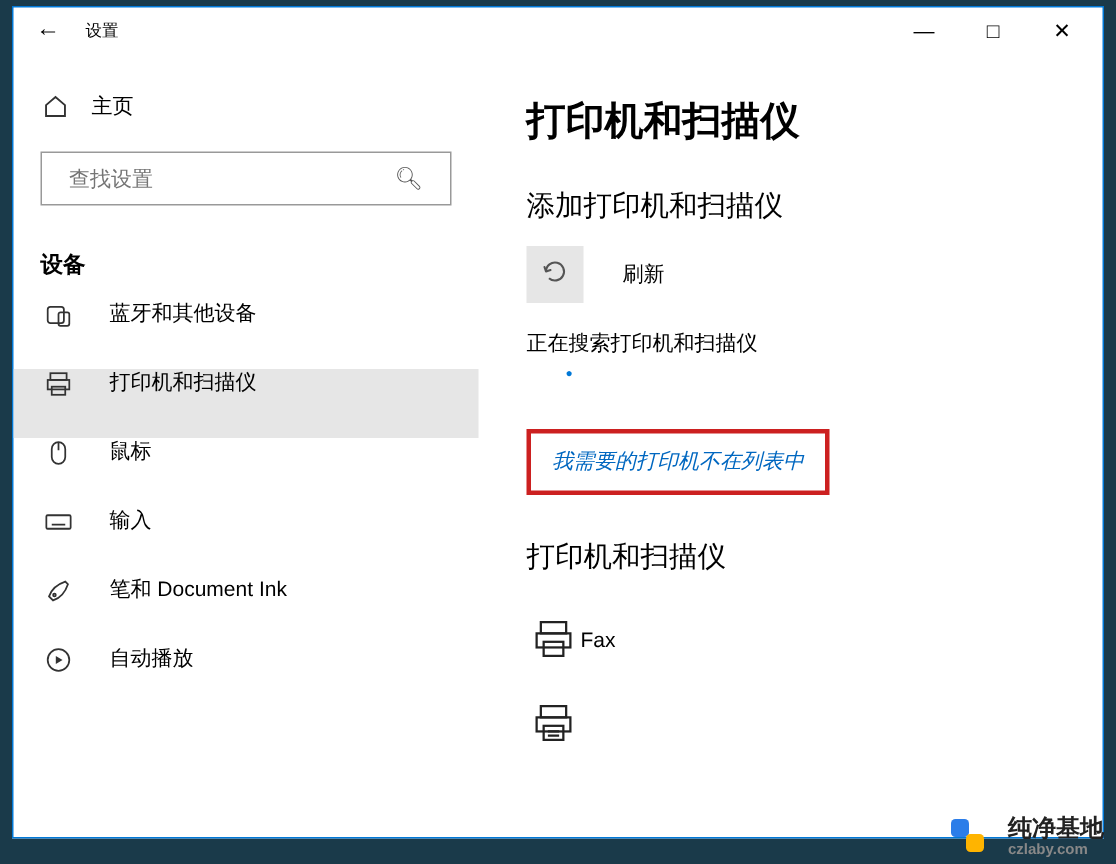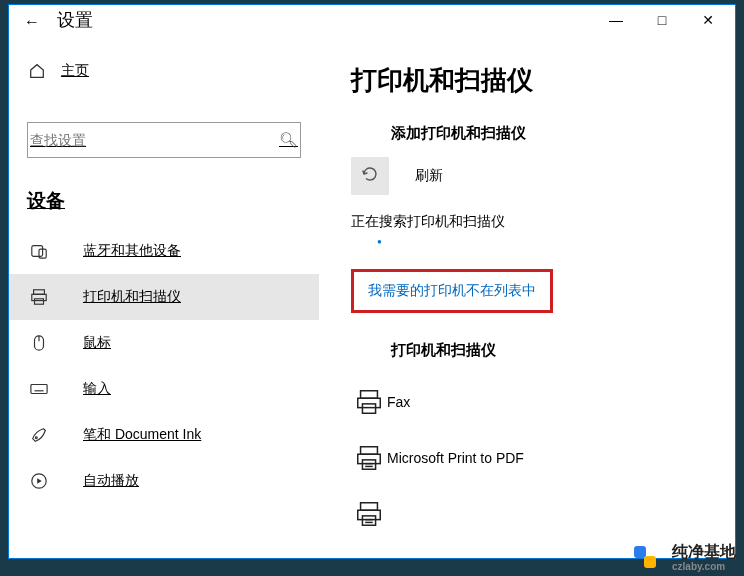--- a/index.html
+++ b/index.html
@@ -34,86 +34,83 @@
     width: 38px;
     height: 30px;
     display:flex;
     align-items:center;
     justify-content:center;
     font-size:16px;
   }
   .titlebar .title {
     flex: 0 0 auto;
     padding-left: 6px;
-    font-size: 18px;
+    font-size: 11px;
   }
   .titlebar .spacer { flex: 1; }
   .winbtn {
     width: 46px;
     height: 30px;
     display:flex;align-items:center;justify-content:center;
     font-size: 14px;
     font-family: "Segoe UI Symbol", sans-serif;
   }
   .body {
     display:flex;
     flex:1;
     overflow:hidden;
   }
   .sidebar {
     width: 310px;
     padding: 18px 18px 0 18px;
     display:flex;
     flex-direction:column;
     gap: 0;
-    text-decoration: underline;
   }
   .home-row {
     display:flex;
     align-items:center;
     gap: 14px;
     padding: 8px 0 20px 0;
   }
   .icon {
     width: 20px; height:20px;
     display:inline-flex;align-items:center;justify-content:center;
     font-size:16px;
   }
   .search-box {
     height: 36px;
     border: 1px solid #999;
     display:flex;
     align-items:center;
-    padding: 0 2px;
+    padding: 0 18px;
     margin-bottom: 24px;
     position:relative;
     background:#fff;
-    margin-top:21px;
   }
   .search-box input {
     border:none;
     outline:none;
     flex:1;
     font-size:14px;
     font-family: inherit;
     color:#666;
   }
   .search-box .search-btn {
     color:#555;
     font-size:15px;
   }
   .section-heading {
     font-weight: 600;
-    font-size: 19px;
+    font-size: 15px;
     padding: 6px 0 14px 0;
   }
   .nav-item {
     display:flex;
-    align-items:center;
-    gap: 34px;
+    gap: 24px;
     height: 46px;
     padding-left: 2px;
     font-size: 14px;
     position:relative;
   }
   .nav-item.selected::before {
     content:"";
     position:absolute;
     left:-18px;
     top:8px;
@@ -136,24 +133,23 @@
     flex:1;
     padding: 28px 20px 0 32px;
     overflow:hidden;
   }
   h1.page-title {
     font-size: 26px;
     font-weight: 600;
     margin-bottom: 26px;
   }
   h2.sub-title {
-    font-size: 15px;
-    font-weight: 700;
+    font-size: 19px;
+    font-weight: 400;
     margin-bottom: 14px;
-    margin-left: 40px;
   }
   .refresh-row {
     display:flex;
     align-items:center;
     gap: 26px;
     margin-bottom: 18px;
   }
   .refresh-btn {
     width:38px;height:38px;
     background:#e6e6e6;
@@ -169,21 +165,22 @@
     text-align:left;
     padding-left:26px;
     color:#0078d7;
     font-size:8px;
     height:20px;
   }
   .link-box {
     border: 3px solid #cc2020;
     padding: 10px 14px;
     display:inline-block;
-    margin: 12px 0 28px 0;
+    margin: 22px 0 28px 0;
+    font-style: italic;
   }
   .link-box span {
     color:#0067c0;
     font-size:14px;
   }
   .printer-list .printer-row {
     display:flex;
     align-items:center;
     height: 56px;
   }
@@ -353,32 +350,20 @@
           <div class="printer-icon-box">
             <svg viewBox="0 0 32 32" fill="none" stroke="#222" stroke-width="1.6">
                 <rect x="7" y="4" width="18" height="8"></rect>
                 <rect x="4" y="12" width="24" height="10"></rect>
                 <rect x="9" y="18" width="14" height="10"></rect>
               </svg>
           </div>
           <span>Fax</span>
         </div>
 
-        <div class="printer-row">
-          <div class="printer-icon-box">
-            <svg viewBox="0 0 32 32" fill="none" stroke="#222" stroke-width="1.6">
-                <rect x="7" y="4" width="18" height="8"></rect>
-                <rect x="4" y="12" width="24" height="10"></rect>
-                <rect x="9" y="18" width="14" height="10"></rect>
-                <line x1="12" y1="22" x2="20" y2="22"></line>
-                <line x1="12" y1="25" x2="20" y2="25"></line>
-              </svg>
-          </div>
-          <span>Microsoft Print to PDF</span>
-        </div>
 
         <div class="printer-row">
           <div class="printer-icon-box">
             <svg viewBox="0 0 32 32" fill="none" stroke="#222" stroke-width="1.6">
                 <rect x="7" y="4" width="18" height="8"></rect>
                 <rect x="4" y="12" width="24" height="10"></rect>
                 <rect x="9" y="18" width="14" height="10"></rect>
                 <line x1="12" y1="22" x2="20" y2="22"></line>
                 <line x1="12" y1="25" x2="20" y2="25"></line>
               </svg>

